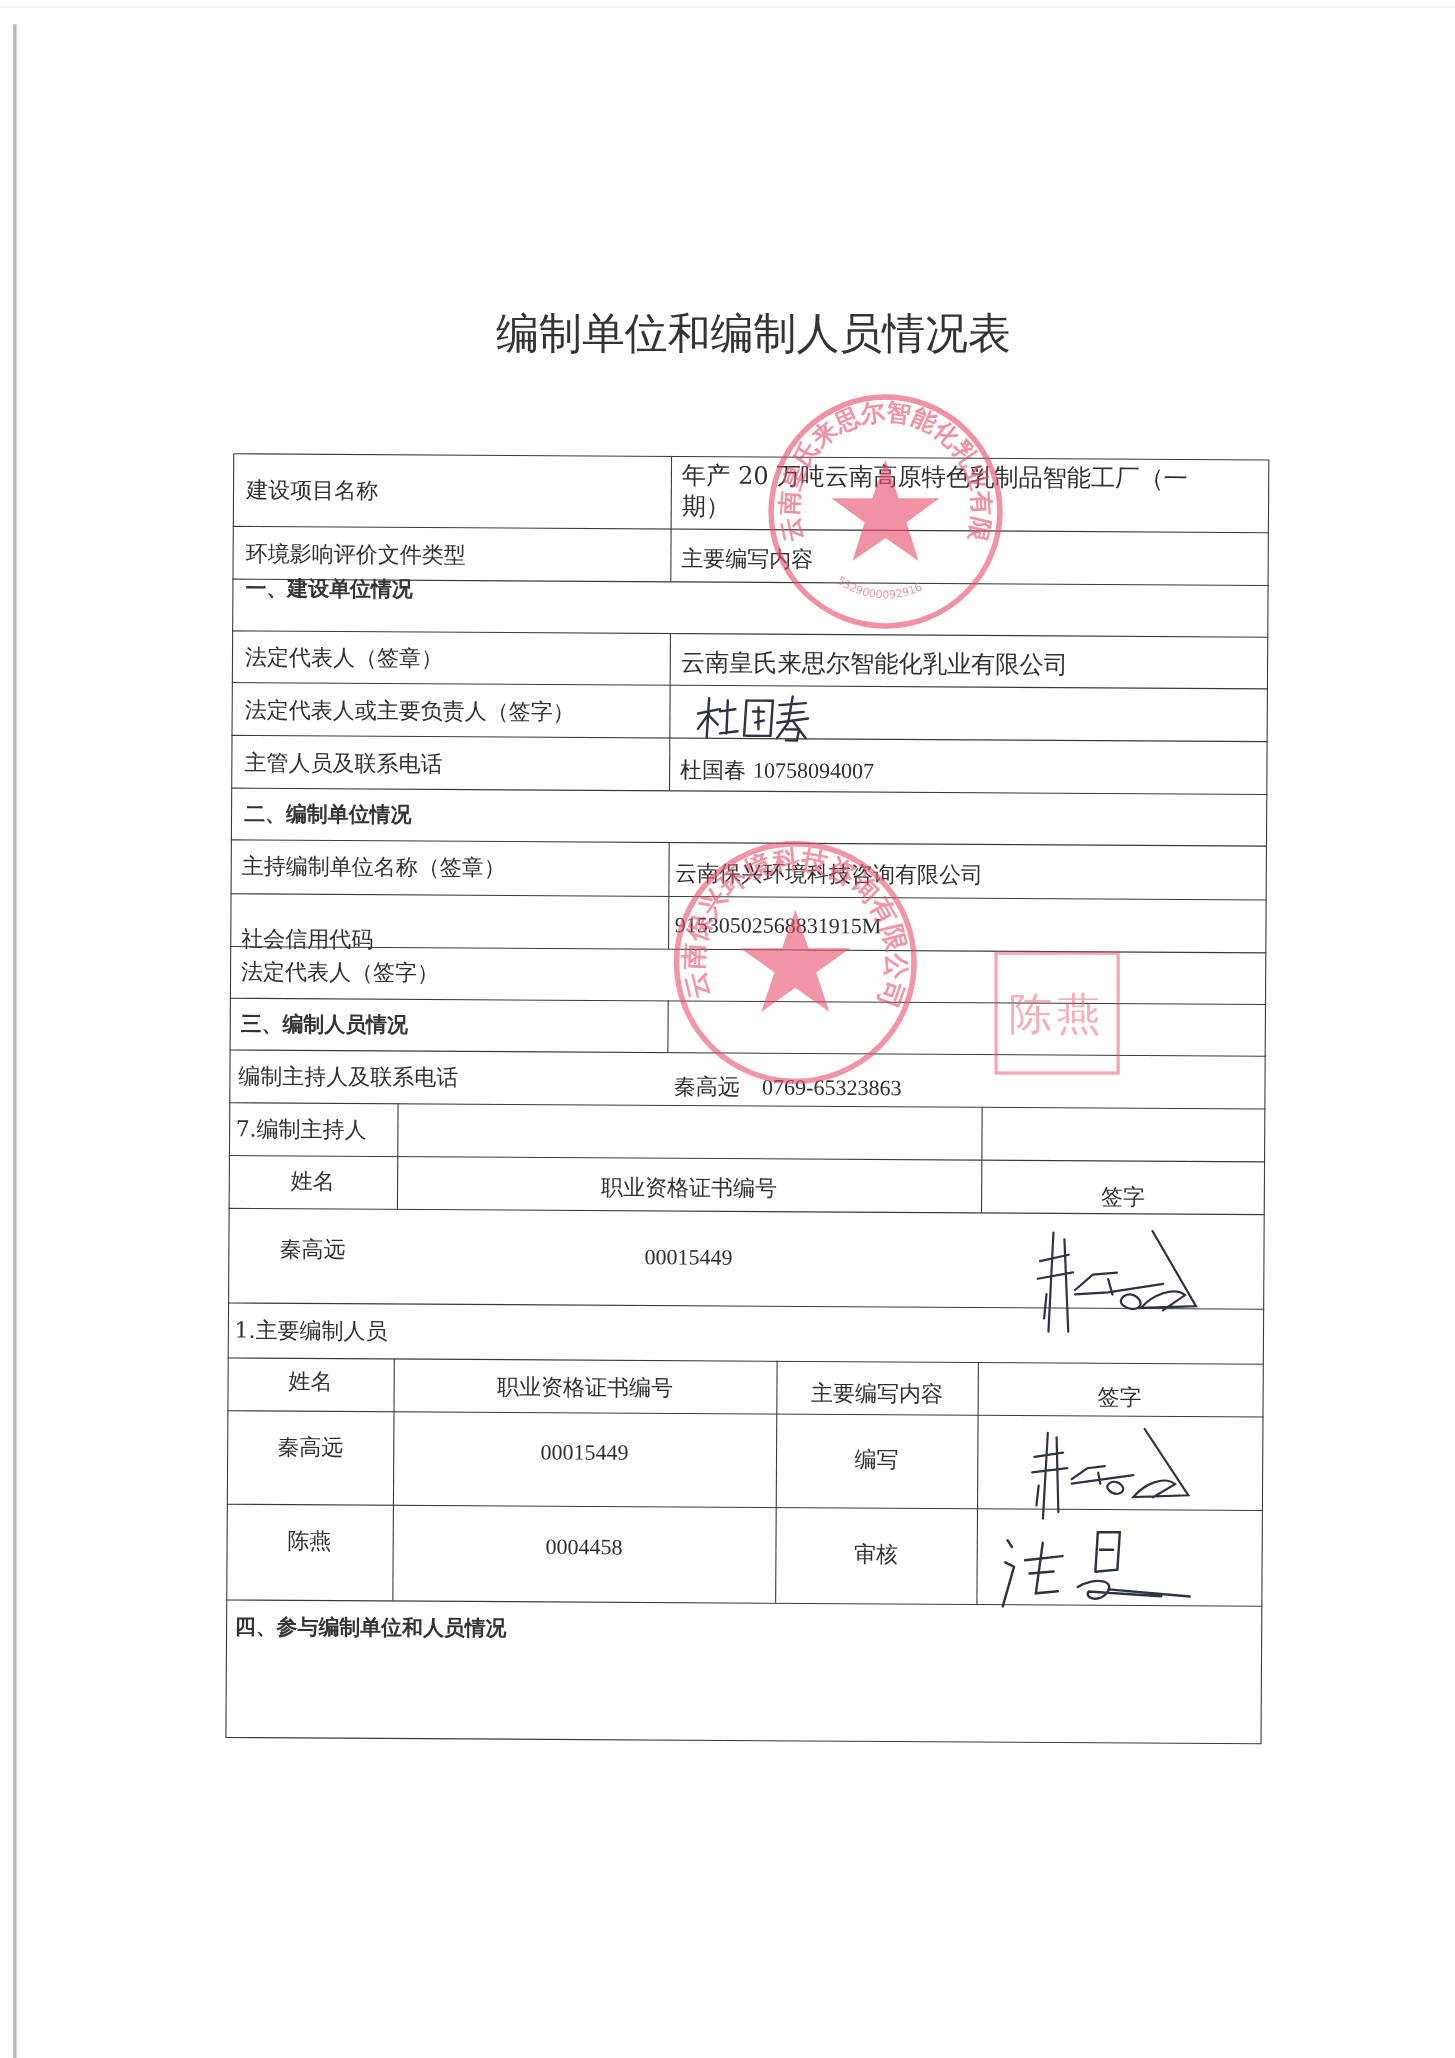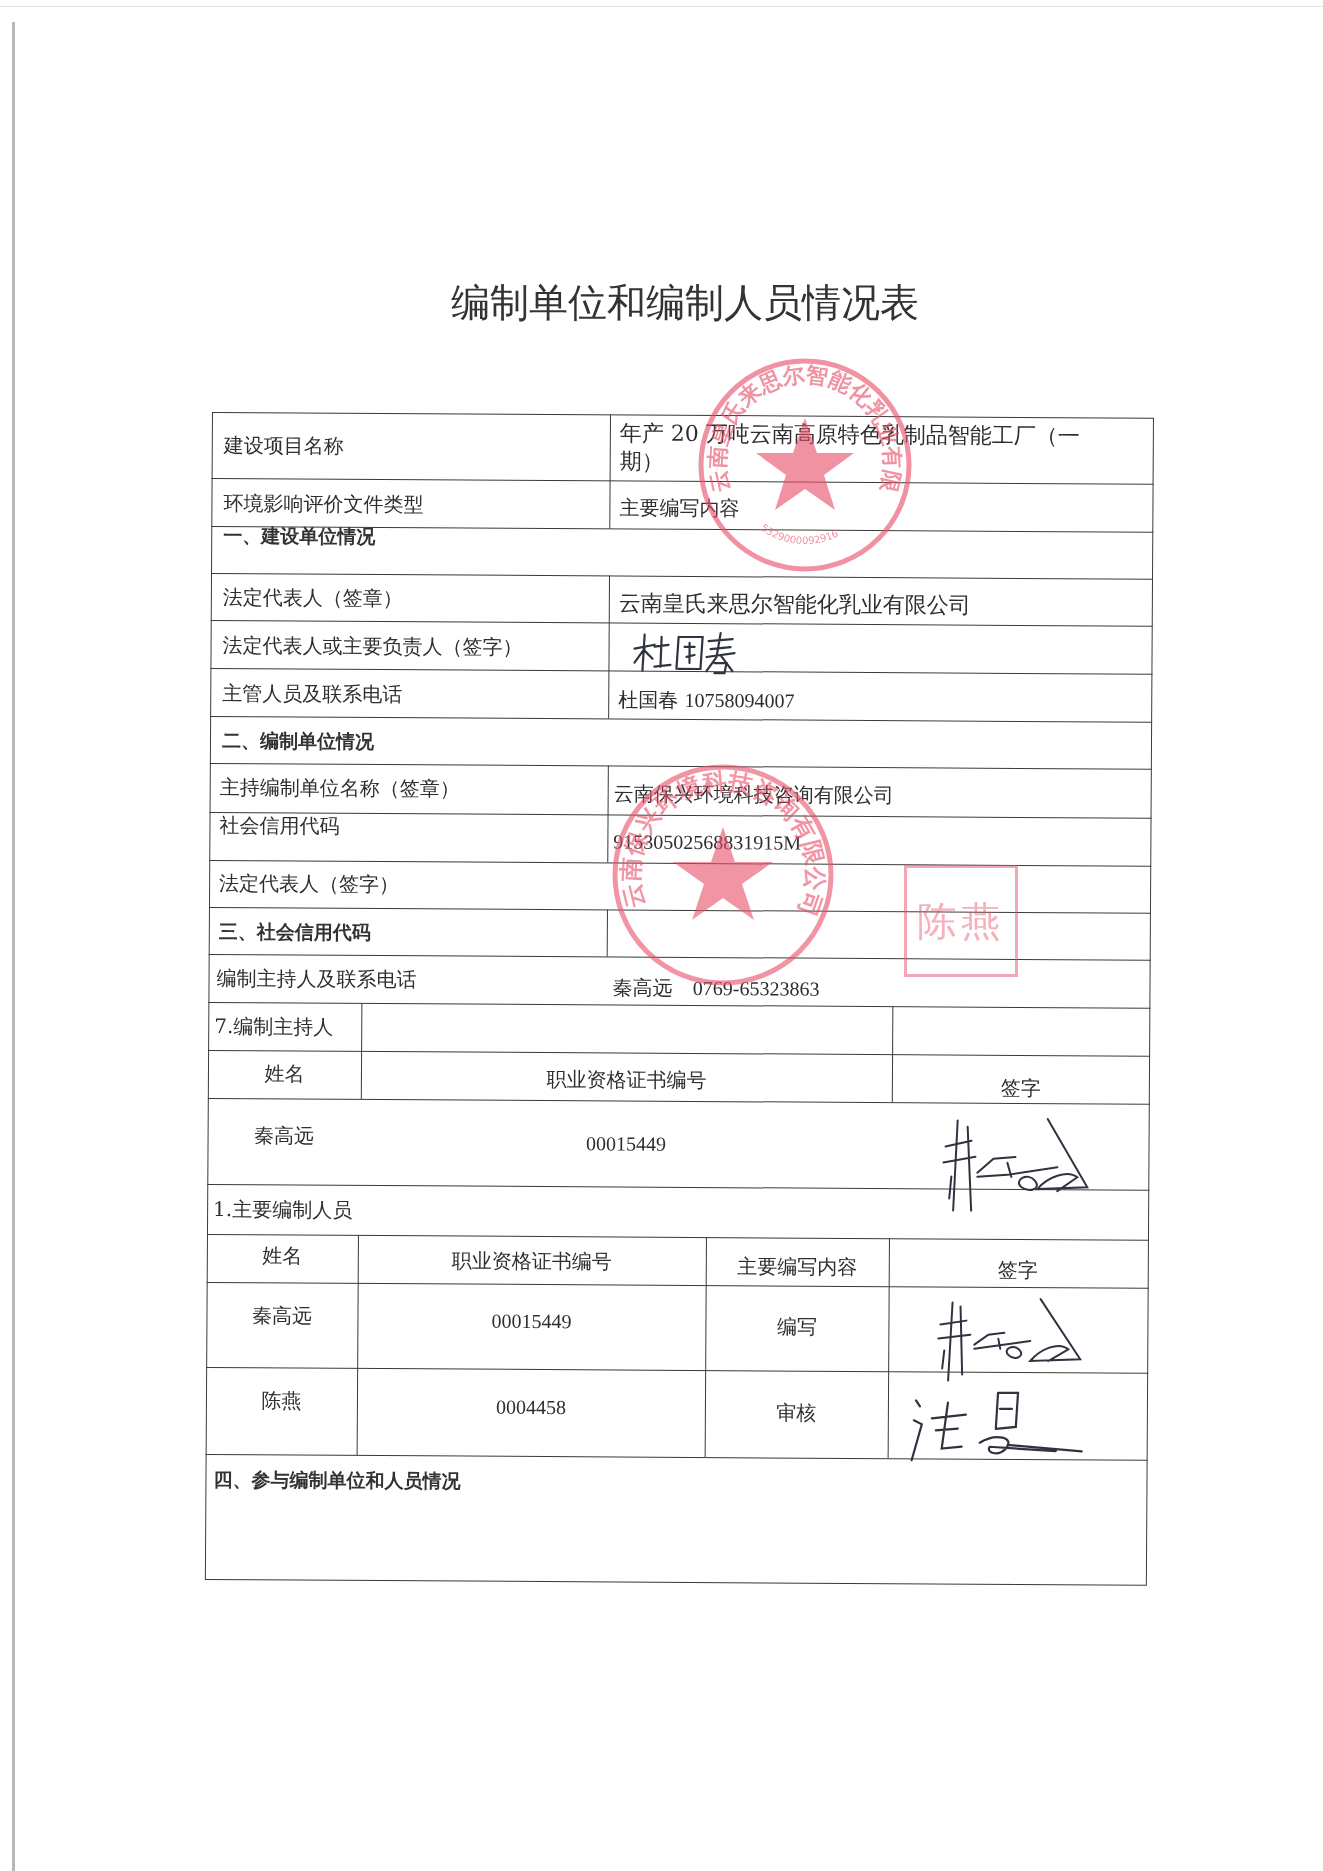--- a/index.html
+++ b/index.html
@@ -117,26 +117,26 @@
   <div class="cell" style="left:408px; top:272px">
     <span>杜国春</span>
     <span class="num">10758094007</span>
   </div>
 
   <div class="cell section-head" style="left:12px; top:315px">二、编制单位情况</div>
 
   <div class="cell" style="left:10px; top:362px">主持编制单位名称（签章）</div>
   <div class="cell" style="left:404px; top:366px">云南保兴环境科技咨询有限公司</div>
 
-  <div class="cell" style="left:10px; top:400px">社会信用代码</div>
+  <div class="cell" style="left:10px; top:428px">社会信用代码</div>
   <div class="cell num" style="left:404px; top:414px">91530502568831915M</div>
 
   <div class="cell" style="left:10px; top:458px">法定代表人（签字）</div>
 
-  <div class="cell section-head" style="left:10px; top:506px">三、社会信用代码</div>
+  <div class="cell section-head" style="left:10px; top:506px">三、编制人员情况</div>
 
   <div class="cell" style="left:8px; top:553px">编制主持人及联系电话</div>
   <div class="cell" style="left:404px; top:560px">
     <span>秦高远</span>
     <span class="num" style="margin-left:14px">0769-65323863</span>
   </div>
 
   <div class="cell" style="left:6px; top:601px">7.编制主持人</div>
   <div class="cell center" style="left:0; width:153px; top:648px">姓名</div>
   <div class="cell center" style="left:153px; width:531px; top:652px">职业资格证书编号</div>

